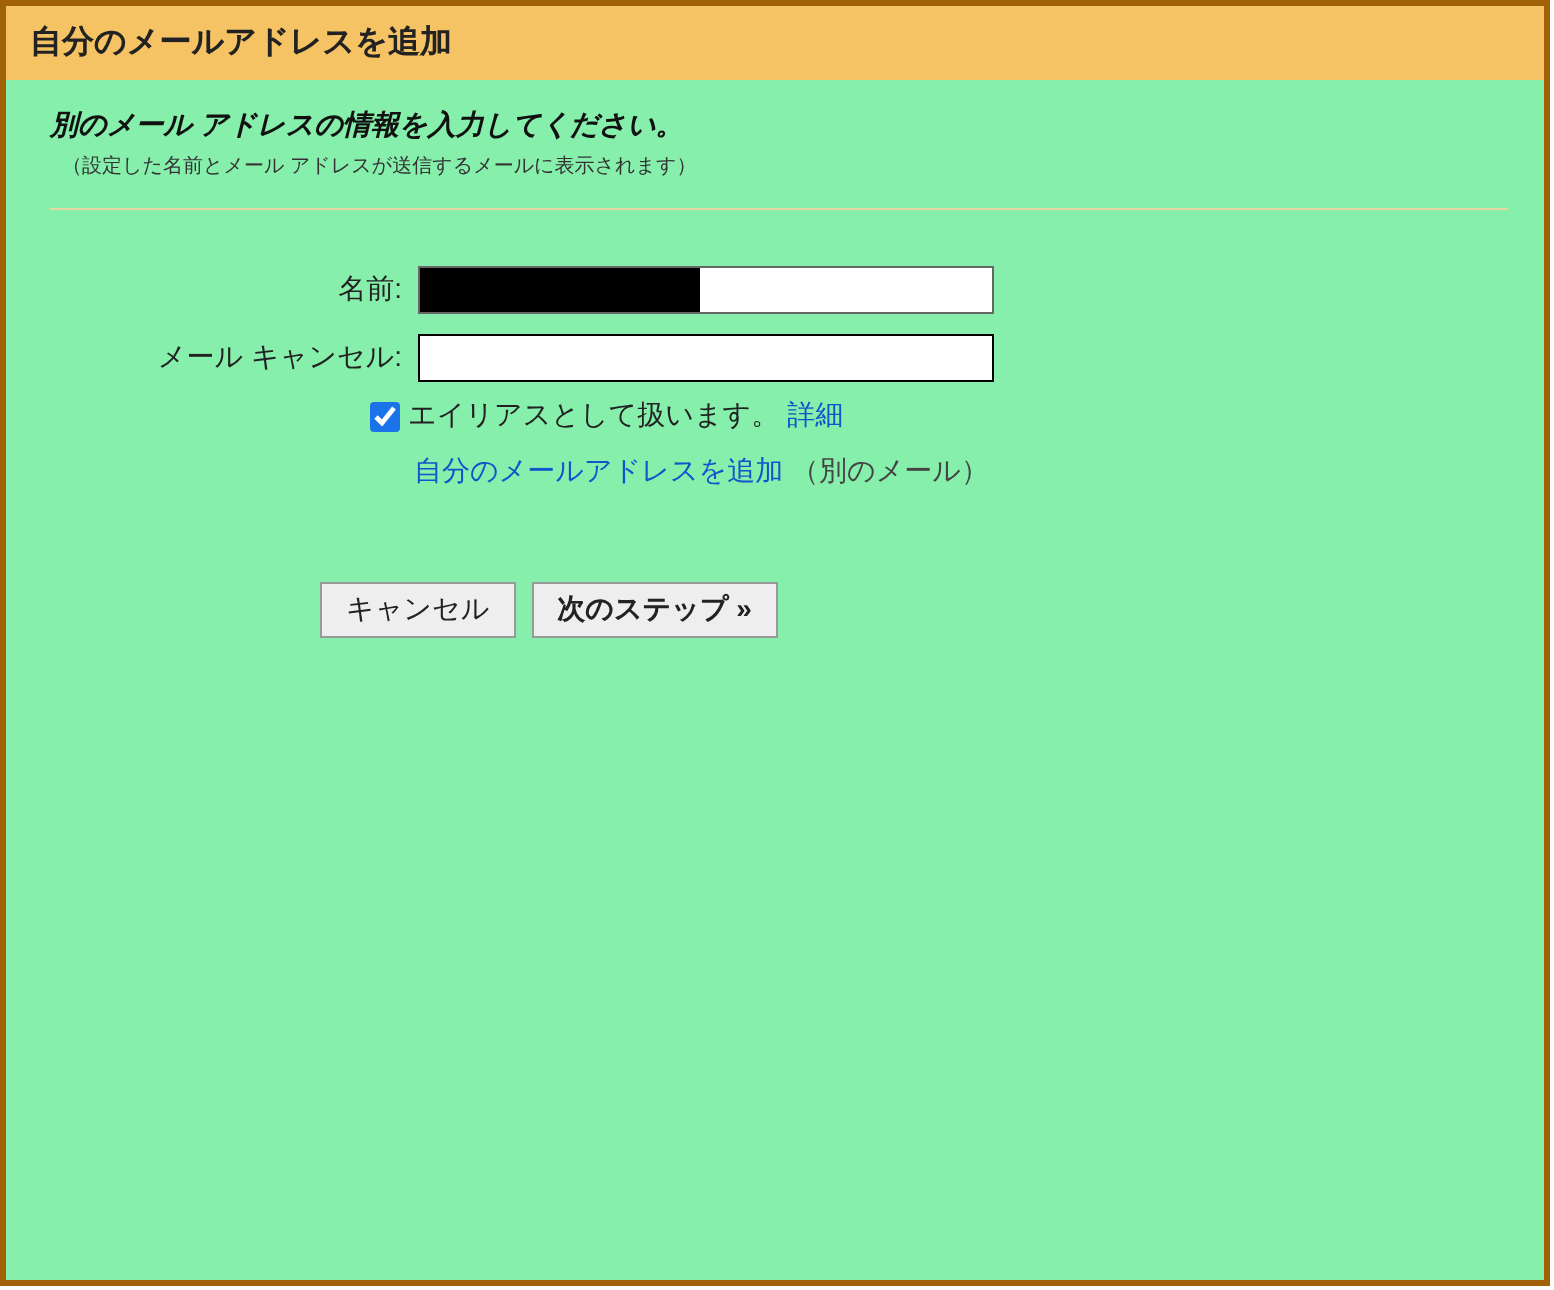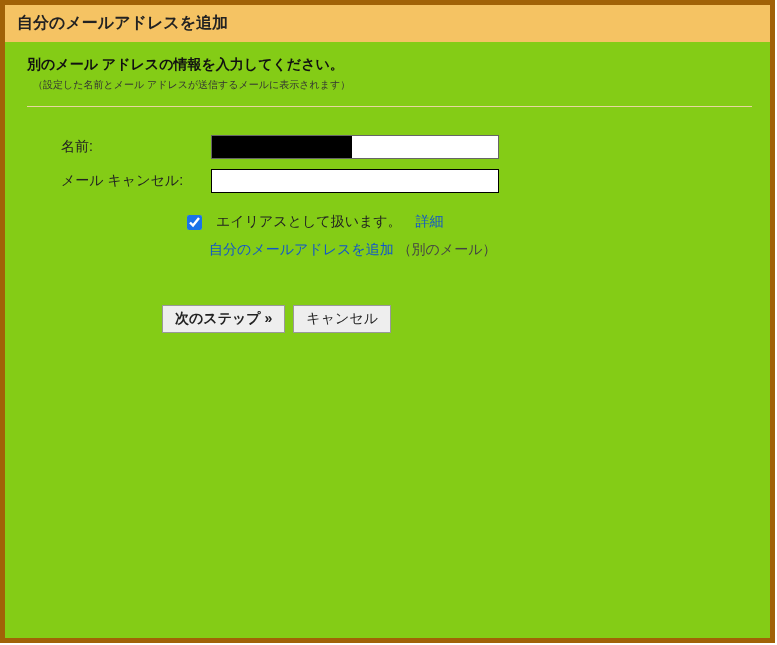--- a/index.html
+++ b/index.html
@@ -7,38 +7,39 @@
       width: 777px;
       height: 645px;
       background: #fff;
       font-family: Arial, "Hiragino Kaku Gothic ProN", "Hiragino Sans", Meiryo, sans-serif;
       font-size: 13px;
       color: #222;
     }
     .frame {
       width: 775px;
       height: 643px;
-      border: 5px solid #a16207;
-      background: #84cc16;
+      border: 3px solid #a16207;
+      background: #86efac;
     }
     .titlebar {
       background: #f5c363;
       padding: 8px 12px;
       font-size: 16px;
       font-weight: bold;
       color: #222;
     }
     .content {
       padding: 14px 18px 18px 22px;
     }
     .heading {
       font-size: 14px;
       font-weight: bold;
       color: #111;
       margin-bottom: 4px;
+      font-style: italic;
     }
     .subheading {
       font-size: 10px;
       color: #333;
       margin-left: 6px;
     }
     .divider {
       border: none;
       border-top: 1px solid #e7d7a0;
       margin: 14px 0 20px 0;
@@ -46,20 +47,21 @@
     .form-table {
       border-collapse: separate;
       border-spacing: 0 6px;
       margin: 0 auto 0 30px;
     }
     .form-table td {
       vertical-align: middle;
       padding: 2px 4px;
     }
     .label-cell {
+      text-align: right;
       white-space: nowrap;
       font-size: 14px;
       color: #222;
       width: 150px;
     }
     .text-input {
       width: 288px;
       height: 24px;
       border: 1px solid #000;
       padding: 2px 4px;
@@ -78,23 +80,23 @@
     .name-display::before {
       content: "";
       position: absolute;
       left: 0; top: 0;
       width: 140px; height: 100%;
       background: #000;
     }
     .checkbox-row {
       display: flex;
       align-items: center;
-      gap: 14px;
+      gap: 4px;
       margin-left: 160px;
-      margin-top: 12px;
+      margin-top: 0;
       font-size: 14px;
     }
     .checkbox-row input[type="checkbox"] {
       width: 15px; height: 15px;
       accent-color: #1a73e8;
     }
     .link {
       color: #1155cc;
       cursor: pointer;
     }
@@ -159,17 +161,17 @@
       <span>エイリアスとして扱います。</span>
       <a class="link">詳細</a>
     </div>
 
     <div class="reply-row">
       <a class="link">自分のメールアドレスを追加</a>
       <span class="optional">（別のメール）</span>
     </div>
 
     <div class="button-row">
+      <button class="btn">キャンセル</button>
       <button class="btn btn-primary">次のステップ »</button>
-      <button class="btn">キャンセル</button>
     </div>
   </div>
 </div>
 
 </body></html>

